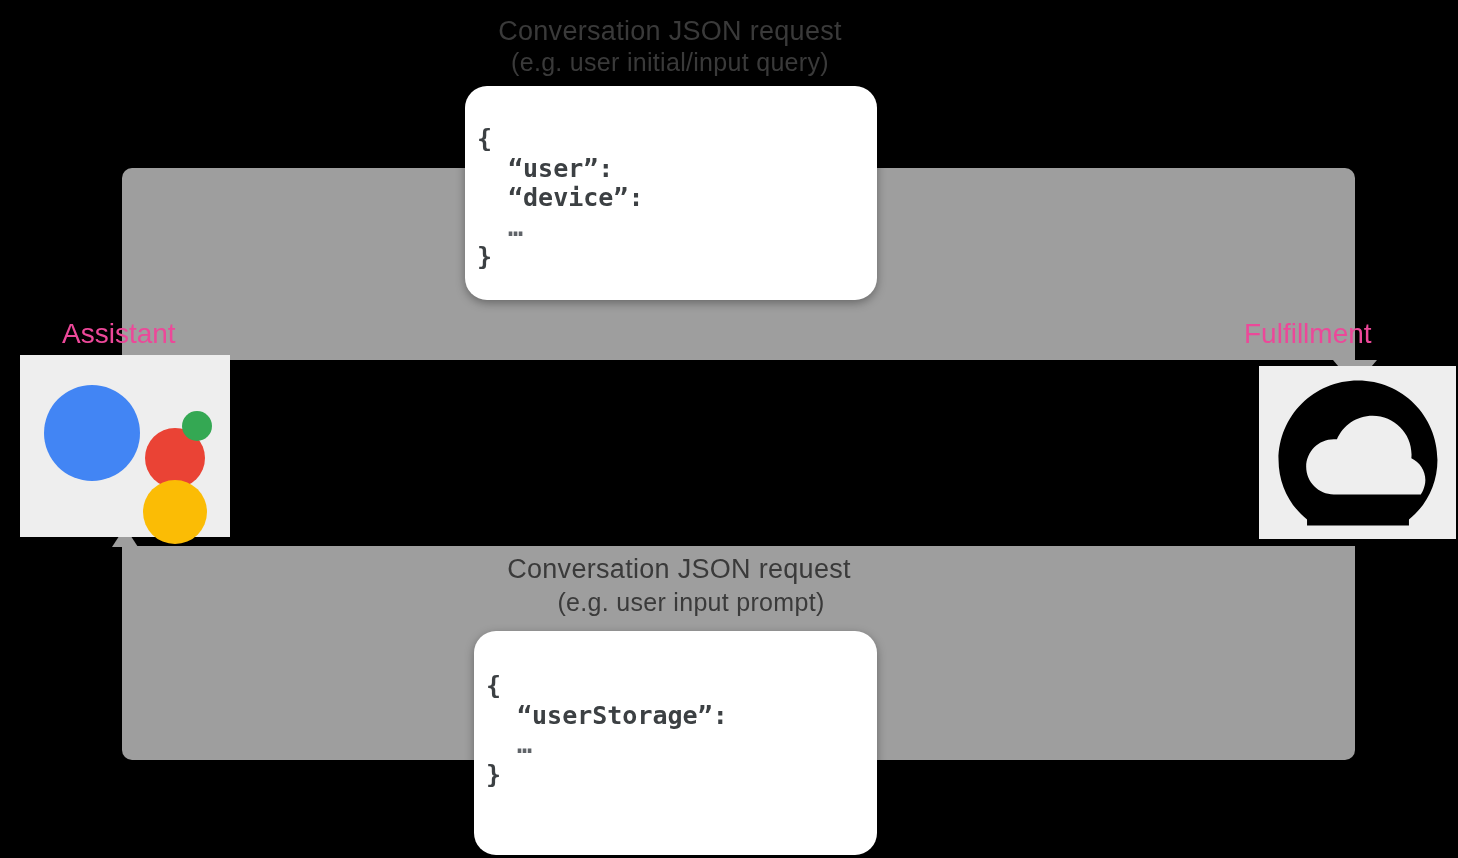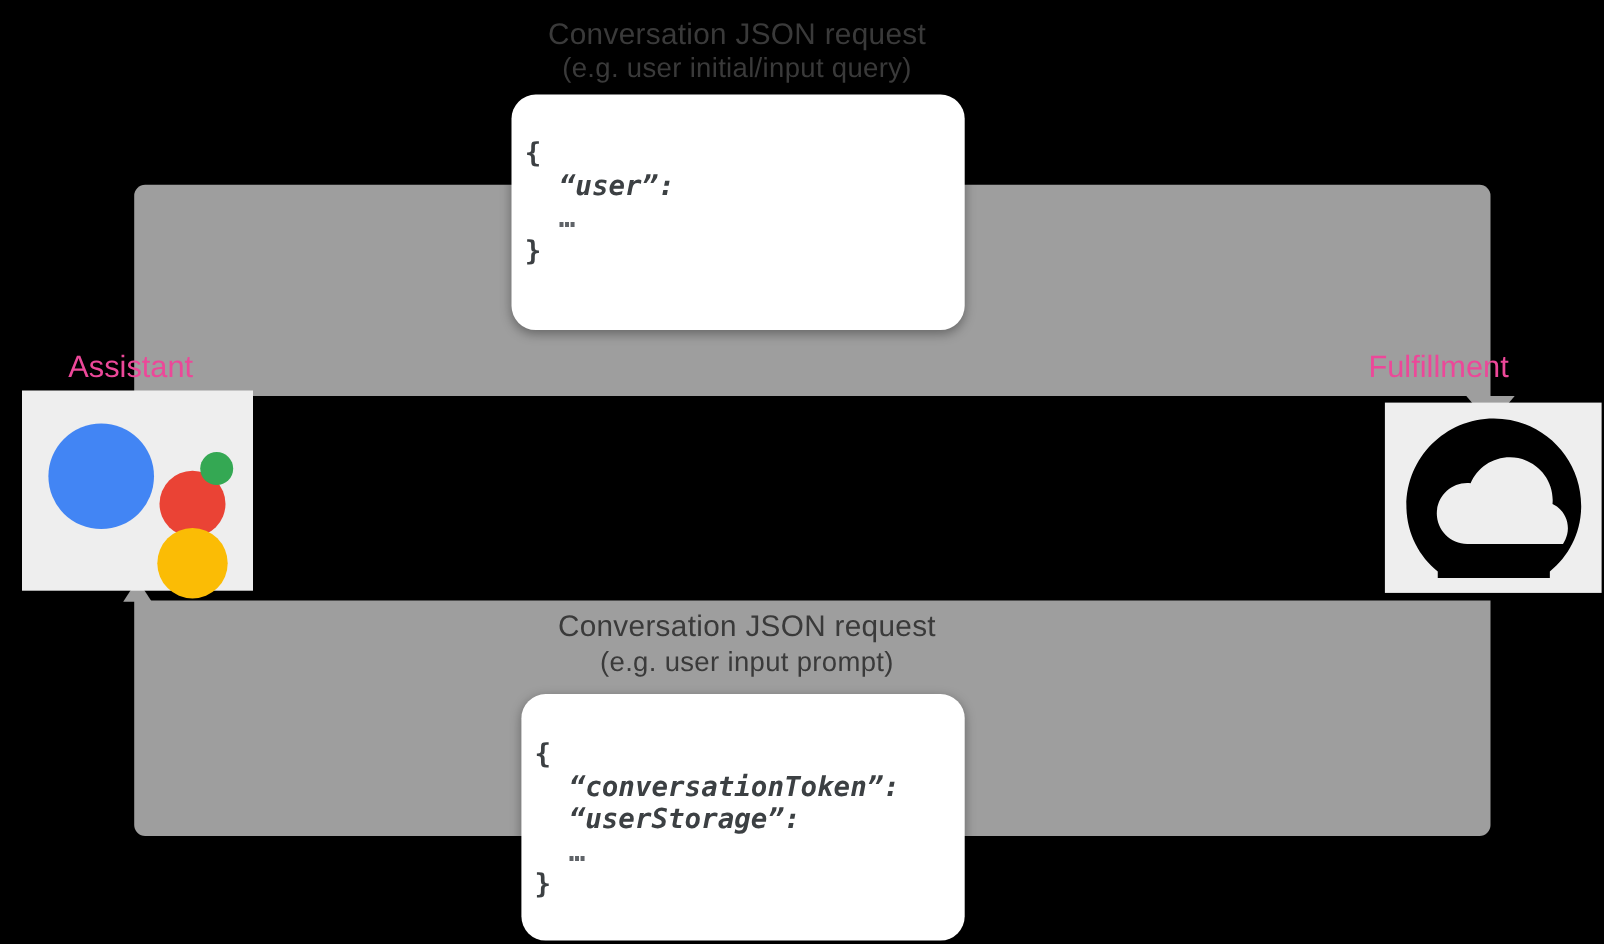--- a/index.html
+++ b/index.html
@@ -114,21 +114,21 @@
     letter-spacing: 0.3px;
   }
   .caption-sub {
     font-size: 25px;
     font-weight: 400;
     letter-spacing: 0.3px;
   }
   .cap-req       { left: 0; top: 18px;  width: 1340px; }
   .cap-req-sub   { left: 0; top: 50px;  width: 1340px; }
   .cap-res       { left: 0; top: 556px; width: 1358px; }
-  .cap-res-sub   { left: 0; top: 590px; width: 1358px; }
+  .cap-res-sub   { left: 12px; top: 590px; width: 1358px; }
 
   
   .endpoint-label {
     position: absolute;
     color: #ec4899;
     font-size: 28px;
     font-family: "Liberation Sans", sans-serif;
     white-space: nowrap;
   }
   .label-assistant   { left: 62px;   top: 318px; }
@@ -155,21 +155,21 @@
     padding: 38px 0 0 12px;
   }
   .json-card-response {
     left: 474px;
     top: 631px;
     width: 403px;
     height: 224px;
     padding: 40px 0 0 12px;
   }
   .json-line { white-space: pre; }
-  .json-indent { padding-left: 31px; font-style: italic; }
+  .json-indent { padding-left: 31px; }
   .json-ellipsis {
     padding-left: 31px;
     font-size: 25px;
     letter-spacing: 1px;
     color: #5f6368;
   }
 </style>
 </head>
 <body>
 
@@ -204,25 +204,25 @@
       <path d="M50 2 C24.5 2 4 22.5 4 48 C4 62 10.5 74.5 20.5 82.5 L20.5 86 L79.5 86 L79.5 82.5 C89.5 74.5 96 62 96 48 C96 22.5 75.5 2 50 2 Z
                M36 68 C27.2 68 20 60.8 20 52 C20 43.2 27.2 36 36 36 C36.6 36 37.2 36 37.8 36.1
                C41.2 28 49.2 22.4 58.5 22.4 C70.9 22.4 81 32.5 81 44.9 C81 45.6 80.95 46.3 80.9 47
                C85.7 49.2 89 54.1 89 59.7 C89 64.3 86.4 68 86.4 68 Z" fill="#000000" fill-rule="evenodd"></path>
     </svg>
   </div>
 
   <div class="json-card json-card-request">
     <div class="json-line">{</div>
     <div class="json-line json-indent">“user”:</div>
+    <div class="json-line json-indent">“device”:</div>
     <div class="json-line json-ellipsis">…</div>
     <div class="json-line">}</div>
   </div>
 
   <div class="json-card json-card-response">
     <div class="json-line">{</div>
-    <div class="json-line json-indent">“conversationToken”:</div>
     <div class="json-line json-indent">“userStorage”:</div>
     <div class="json-line json-ellipsis">…</div>
     <div class="json-line">}</div>
   </div>
 
 </div>
 
 </body></html>

